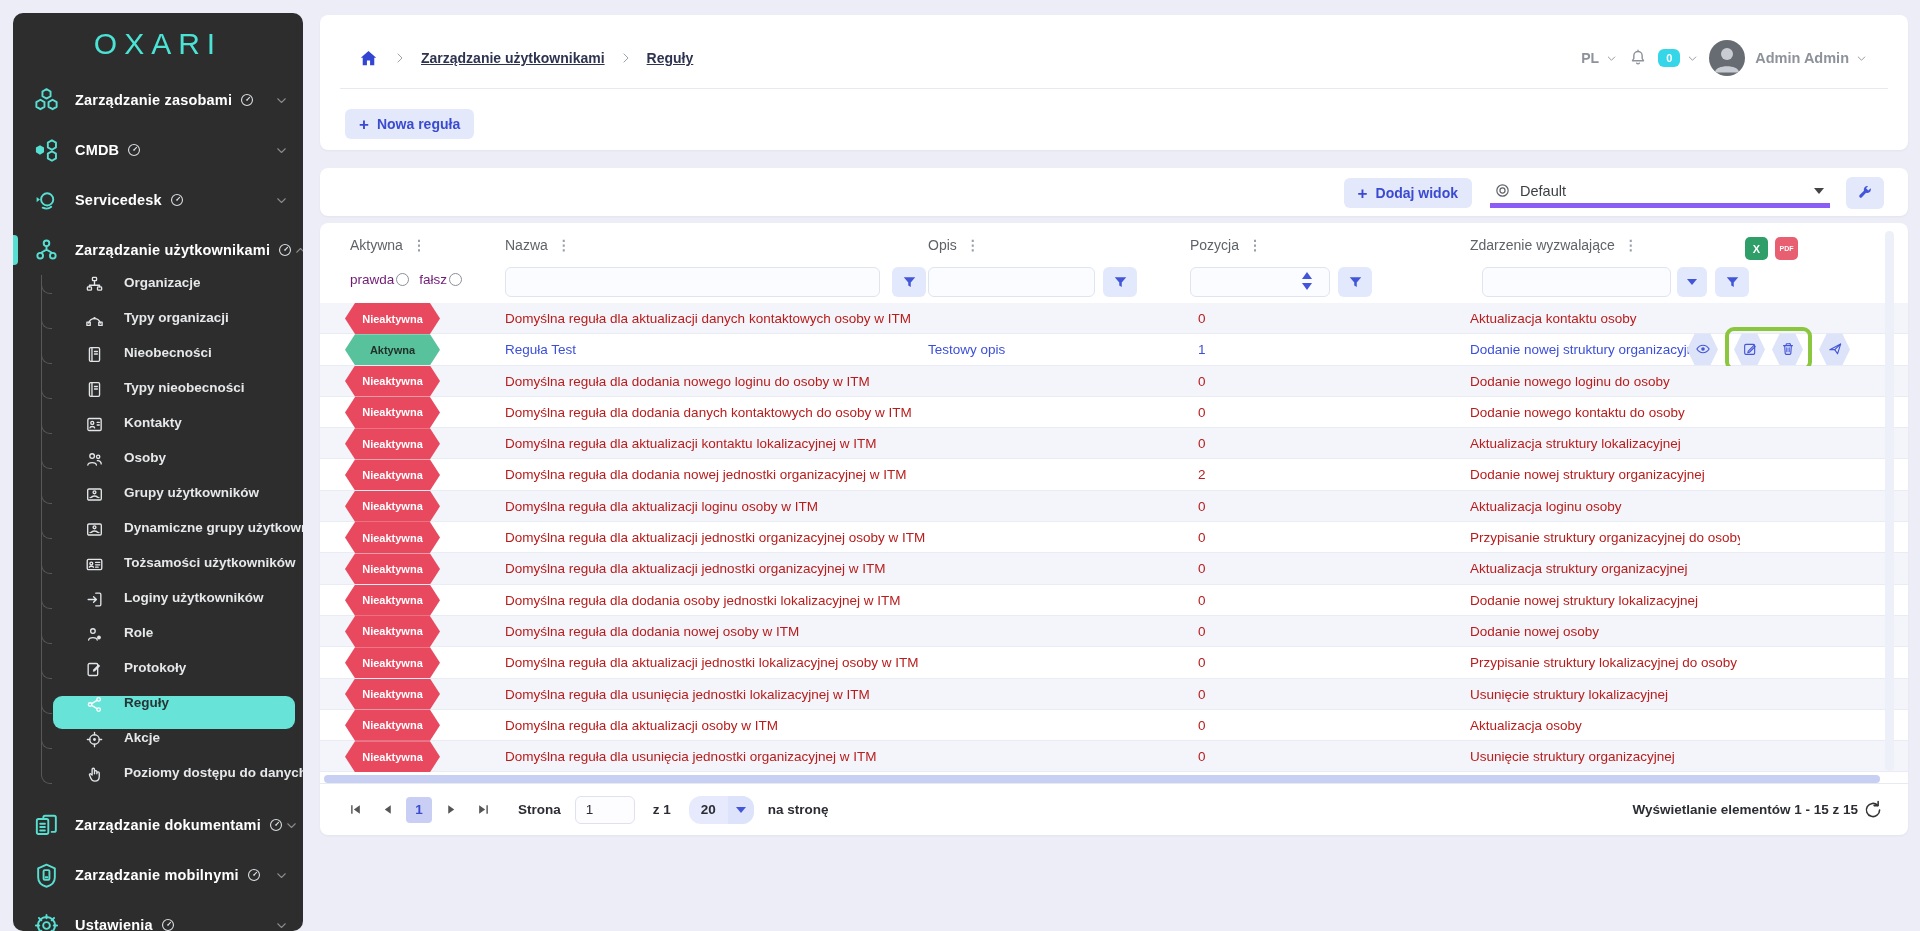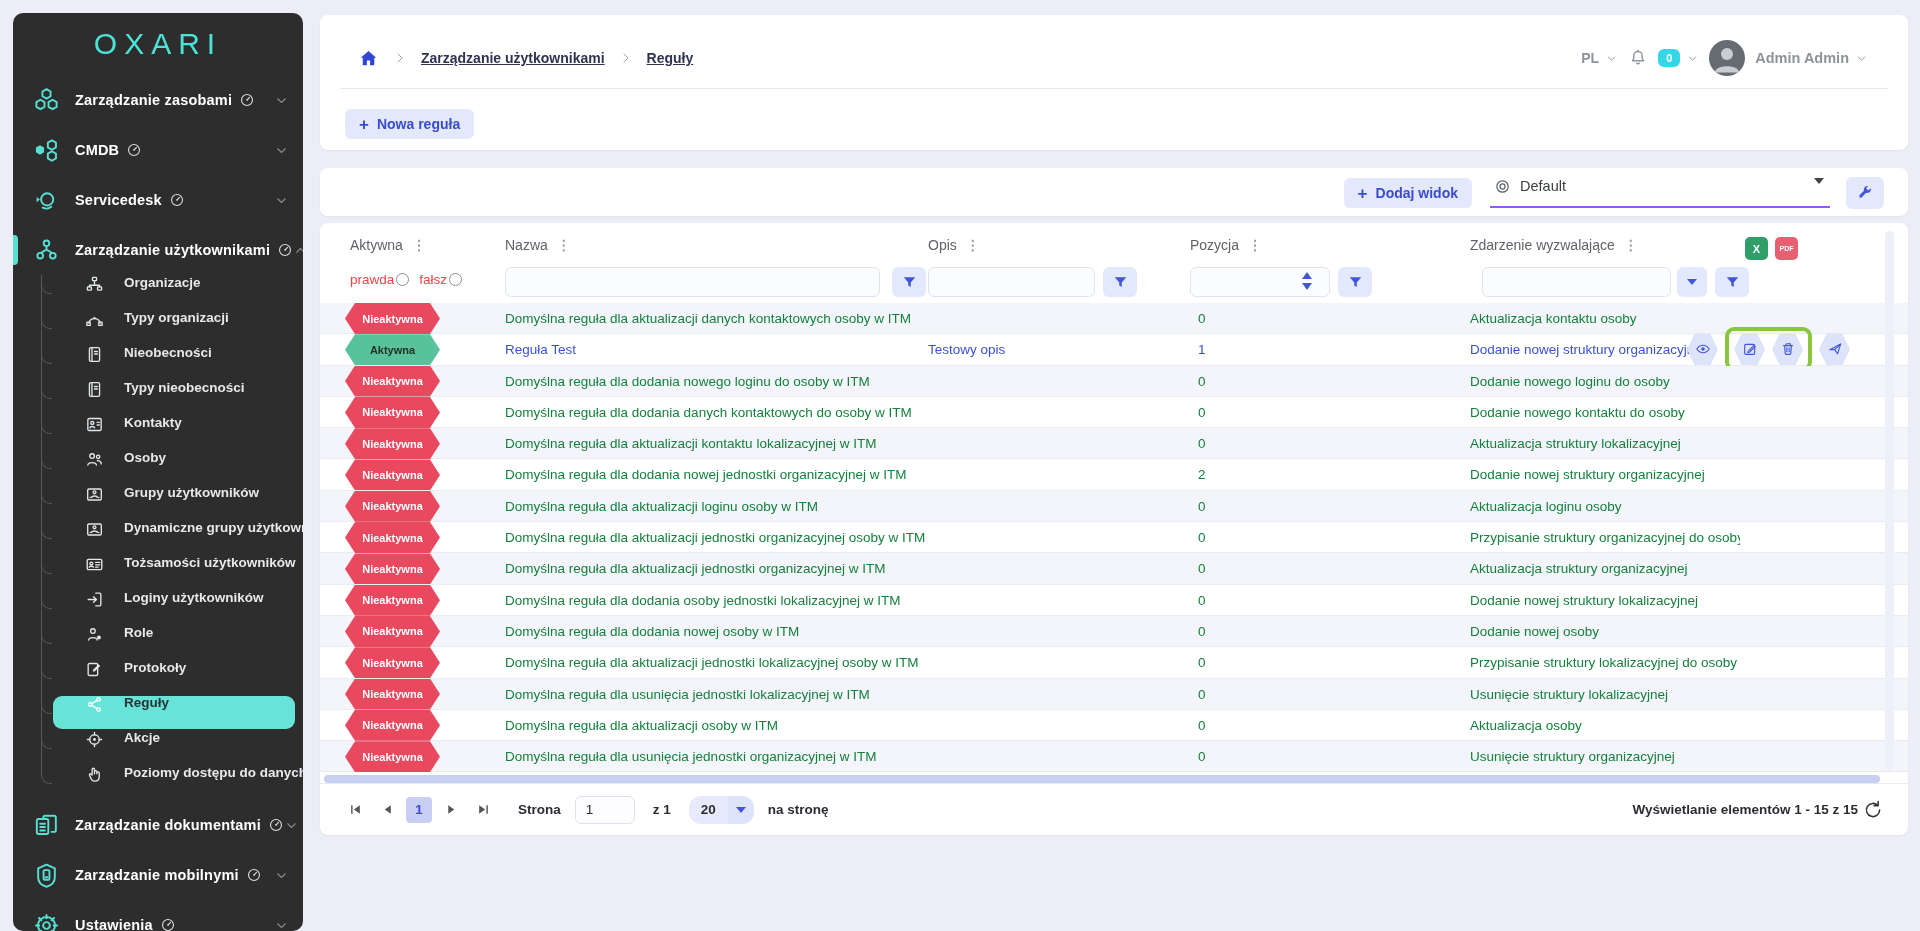--- a/index.html
+++ b/index.html
@@ -61,22 +61,22 @@
   #header-divider { position:absolute; left:20px; right:20px; top:73px; height:1px;
           background:#e7e9f0; }
   .btn-soft { display:inline-flex; align-items:center; gap:8px; background:#e3e8fb;
           color:#3a4bd0; font-size:14px; font-weight:600; border:none; border-radius:6px;
           height:30px; padding:0 14px; cursor:pointer; font-family:inherit; }
   .btn-soft .plus { font-size:17px; font-weight:700; line-height:1; }
   #new-rule-btn { position:absolute; left:25px; top:94px; }
 
   
   #toolbar-right { position:absolute; right:24px; top:9px; display:flex; align-items:center; }
-  #view-select { display:flex; align-items:flex-start; width:340px; margin-left:18px;
-          border-bottom:2px solid #8b5cf6; height:30px; cursor:pointer; }
+  #view-select { display:flex; align-items:center; width:340px; margin-left:18px;
+          border-bottom:5px solid #8b5cf6; height:30px; cursor:pointer; }
   #view-select .ico { width:17px; height:17px; color:#5f6368; margin:0 9px 0 4px; }
   #view-select .lbl { font-size:14.5px; color:#3c4043; }
   #view-caret { margin-left:auto; width:0; height:0; border-left:5px solid transparent;
           border-right:5px solid transparent; border-top:6px solid #444; margin-right:6px; }
   #wrench-btn { width:38px; height:32px; background:#e3e8fb; border:none; border-radius:6px;
           margin-left:16px; display:flex; align-items:center; justify-content:center; cursor:pointer; }
   #wrench-btn .ico { width:18px; height:18px; color:#4355d8; }
 
   
   .tgrid { display:grid; grid-template-columns:185px 423px 262px 280px 270px 1fr; }
@@ -92,21 +92,21 @@
 
   #filter-row { position:absolute; left:0; right:0; top:42px; height:34px; }
   .f-input { position:absolute; top:2px; height:30px; background:#fbfcff;
           border:1px solid #e1e4ef; border-radius:6px; font-family:inherit; font-size:13px;
           padding:0 8px; color:#333; outline:none; }
   .funnel-btn { position:absolute; top:2px; width:34px; height:30px; background:#e3e9fc;
           border:none; border-radius:6px; display:flex; align-items:center;
           justify-content:center; cursor:pointer; }
   .funnel-btn .ico { width:15px; height:15px; color:#4356d8; }
   #radio-group { position:absolute; left:30px; top:7px; display:flex; align-items:center;
-          font-size:13.5px; color:#ef4444; }
+          font-size:13.5px; color:#701a75; }
   .radio { width:13px; height:13px; border:1.5px solid #8a8f98; border-radius:50%;
           background:#fff; margin:0 10px 0 2px; cursor:pointer; }
   #pos-spin { position:absolute; left:982px; top:7px; display:flex; flex-direction:column;
           gap:4px; cursor:pointer; }
   #pos-spin .up { width:0; height:0; border-left:5px solid transparent;
           border-right:5px solid transparent; border-bottom:7px solid #4355d8; }
   #pos-spin .dn { width:0; height:0; border-left:5px solid transparent;
           border-right:5px solid transparent; border-top:7px solid #4355d8; }
   #event-caret-btn { position:absolute; left:1357px; top:2px; width:30px; height:30px;
           background:#e3e9fc; border:none; border-radius:6px; display:flex;
@@ -116,21 +116,21 @@
 
   #rows { position:absolute; left:0; right:0; top:80px; }
   .trow { height:31.3px; align-items:center; border-bottom:1px solid #e9ecf4;
           position:relative; background:#fff; }
   .trow.odd { background:#f3f5fa; }
   .badge { margin-left:25px; width:95px; height:31px; display:flex; align-items:center;
           justify-content:center; font-size:11px; font-weight:700;
           clip-path:polygon(10px 0,calc(100% - 10px) 0,100% 50%,calc(100% - 10px) 100%,10px 100%,0 50%); }
   .badge.inactive { background:#e8495f; color:#fff; }
   .badge.active { background:#57c29b; color:#223129; }
-  .tcell { font-size:13.5px; color:#15803d; white-space:nowrap; overflow:hidden; padding-right:10px; }
+  .tcell { font-size:13.5px; color:#b91c1c; white-space:nowrap; overflow:hidden; padding-right:10px; }
   .tcell.pos { padding-left:8px; }
   .trow.selected .tcell { color:#3b4fd9; }
   .trow.selected .tcell.linky { text-decoration:none; cursor:pointer; }
   .row-actions { position:absolute; right:58px; top:0; bottom:0; display:flex;
           align-items:center; gap:7px; }
   .hexbtn { width:31px; height:32px; background:#dde3f8; display:flex; align-items:center;
           justify-content:center; cursor:pointer;
           clip-path:polygon(25% 0,75% 0,100% 50%,75% 100%,25% 100%,0 50%); }
   .hexbtn .ico { width:16px; height:16px; color:#4355d8; }
   .annotation { border:4px solid #8bc63f; border-radius:9px; padding:2px 5px;

